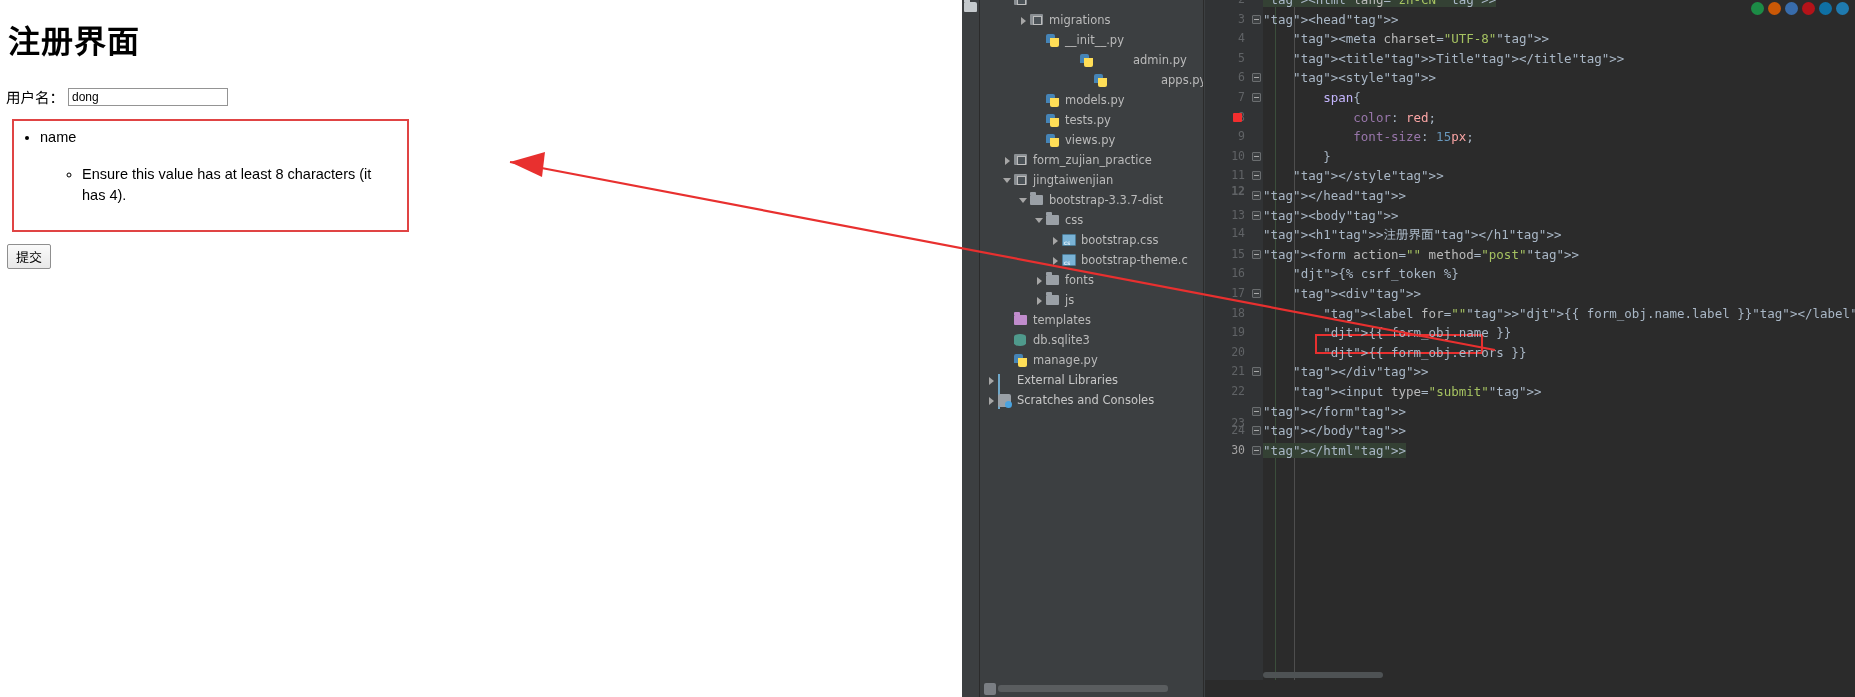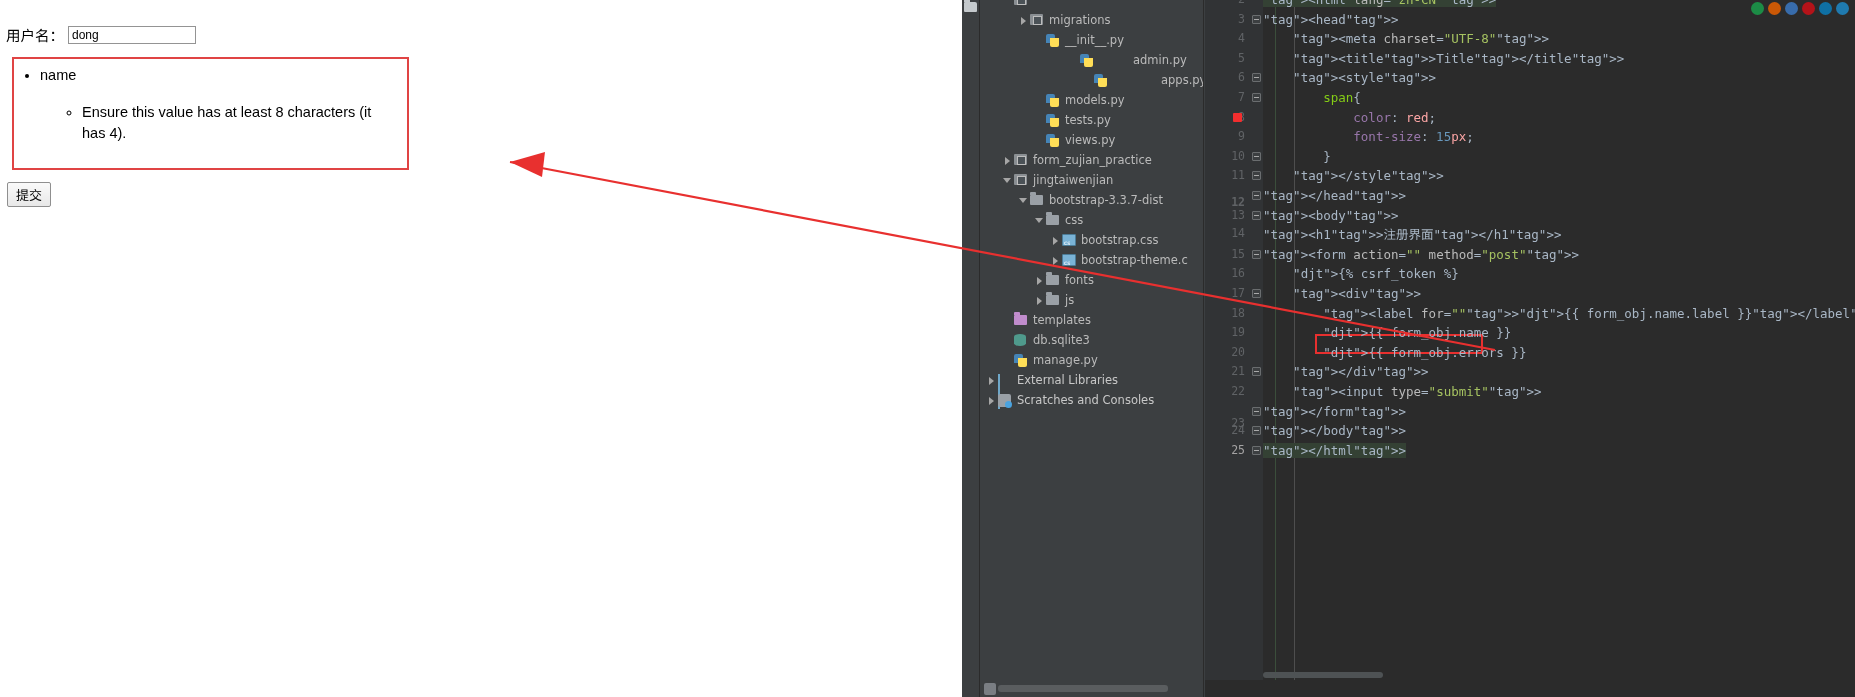--- a/index.html
+++ b/index.html
@@ -36,21 +36,21 @@
     font-size: 14px;
     color: #000;
   }
   .form-label {
     font-size: 14.5px;
     color: #000;
     font-family: "DejaVu Sans", "Liberation Sans", sans-serif;
     margin-right: 4px;
   }
   .name-input {
-    width: 128px;
+    width: 160px;
     height: 18px;
     font-size: 12px;
     padding: 1px 3px;
     border: 1px solid #949494;
     background: #fff;
     color: #000;
     font-family: "Liberation Sans", sans-serif;
     outline: none;
   }
   .errors-box {
@@ -271,21 +271,21 @@
     white-space: pre;
     font-size: 12.5px;
     font-family: "DejaVu Sans Mono", "Liberation Mono", monospace;
     color: #a9b7c6;
   }
   .attr  { color: #bababa; }
   .str   { color: #a5c261; }
   .cssp  { color: #9876aa; }
   .cssv  { color: #fca5a5; }
   .num   { color: #6897bb; }
-  .sel   { color: #84cc16; }
+  .sel   { color: #c4b5fd; }
   .hl-html {
     background: #344134;
   }
   .guide {
     position: absolute; top: 0; width: 1px; height: 680px;
     background: #3b4e3b;
   }
   .guide2 { background: #4e4e4e; }
 
   .code-highlight-box {
@@ -321,20 +321,21 @@
     width: 1855px; height: 697px;
     pointer-events: none;
   }
 </style>
 </head>
 <body>
 
 <div id="root">
 
   <div class="browser-pane">
+    <h1 class="page-title">注册界面</h1>
 
     <div class="form-row">
       <span class="form-label">用户名：</span>
       <input class="name-input" type="text" value="dong" style="">
     </div>
 
     <div class="errors-box">
       <ul class="err-list">
         <li>
           <span>name</span>
@@ -521,34 +522,34 @@
           <div class="ln" style="top: 9.6px;">3</div>
           <div class="ln" style="top: 29.2px;">4</div>
           <div class="ln" style="top: 48.8px;">5</div>
           <div class="ln" style="top: 68.4px;">6</div>
           <div class="ln" style="top: 88px;">7</div>
           <div class="ln" style="top: 107.6px;">8</div>
           <div class="breakpoint" style="top: 112.6px;"></div>
           <div class="ln" style="top: 127.2px;">9</div>
           <div class="ln" style="top: 146.8px;">10</div>
           <div class="ln" style="top: 166.4px;">11</div>
-          <div class="ln" style="top: 193px; font-weight: bold;">12</div>
+          <div class="ln" style="top: 182px; font-weight: bold;">12</div>
           <div class="ln" style="top: 205.6px;">13</div>
           <div class="ln" style="top: 224px;">14</div>
           <div class="ln" style="top: 244.8px;">15</div>
           <div class="ln" style="top: 264.4px;">16</div>
           <div class="ln" style="top: 284px;">17</div>
           <div class="ln" style="top: 303.6px;">18</div>
           <div class="ln" style="top: 323.2px;">19</div>
           <div class="ln" style="top: 342.8px;">20</div>
           <div class="ln" style="top: 362.4px;">21</div>
           <div class="ln" style="top: 382px;">22</div>
           <div class="ln" style="top: 401.6px; margin-top: 12px;">23</div>
           <div class="ln" style="top: 421.2px;">24</div>
-          <div class="ln cur" style="top: 440.8px;">25</div>
+          <div class="ln cur" style="top: 440.8px;">30</div>
         </div>
       <div class="fold-col" id="fold-col">
           <div class="fold" style="top: 14.6px;"></div>
           <div class="fold" style="top: 73.4px;"></div>
           <div class="fold" style="top: 93px;"></div>
           <div class="fold" style="top: 151.8px;"></div>
           <div class="fold" style="top: 171.4px;"></div>
           <div class="fold" style="top: 191px;"></div>
           <div class="fold" style="top: 210.6px;"></div>
           <div class="fold" style="top: 249.8px;"></div>

